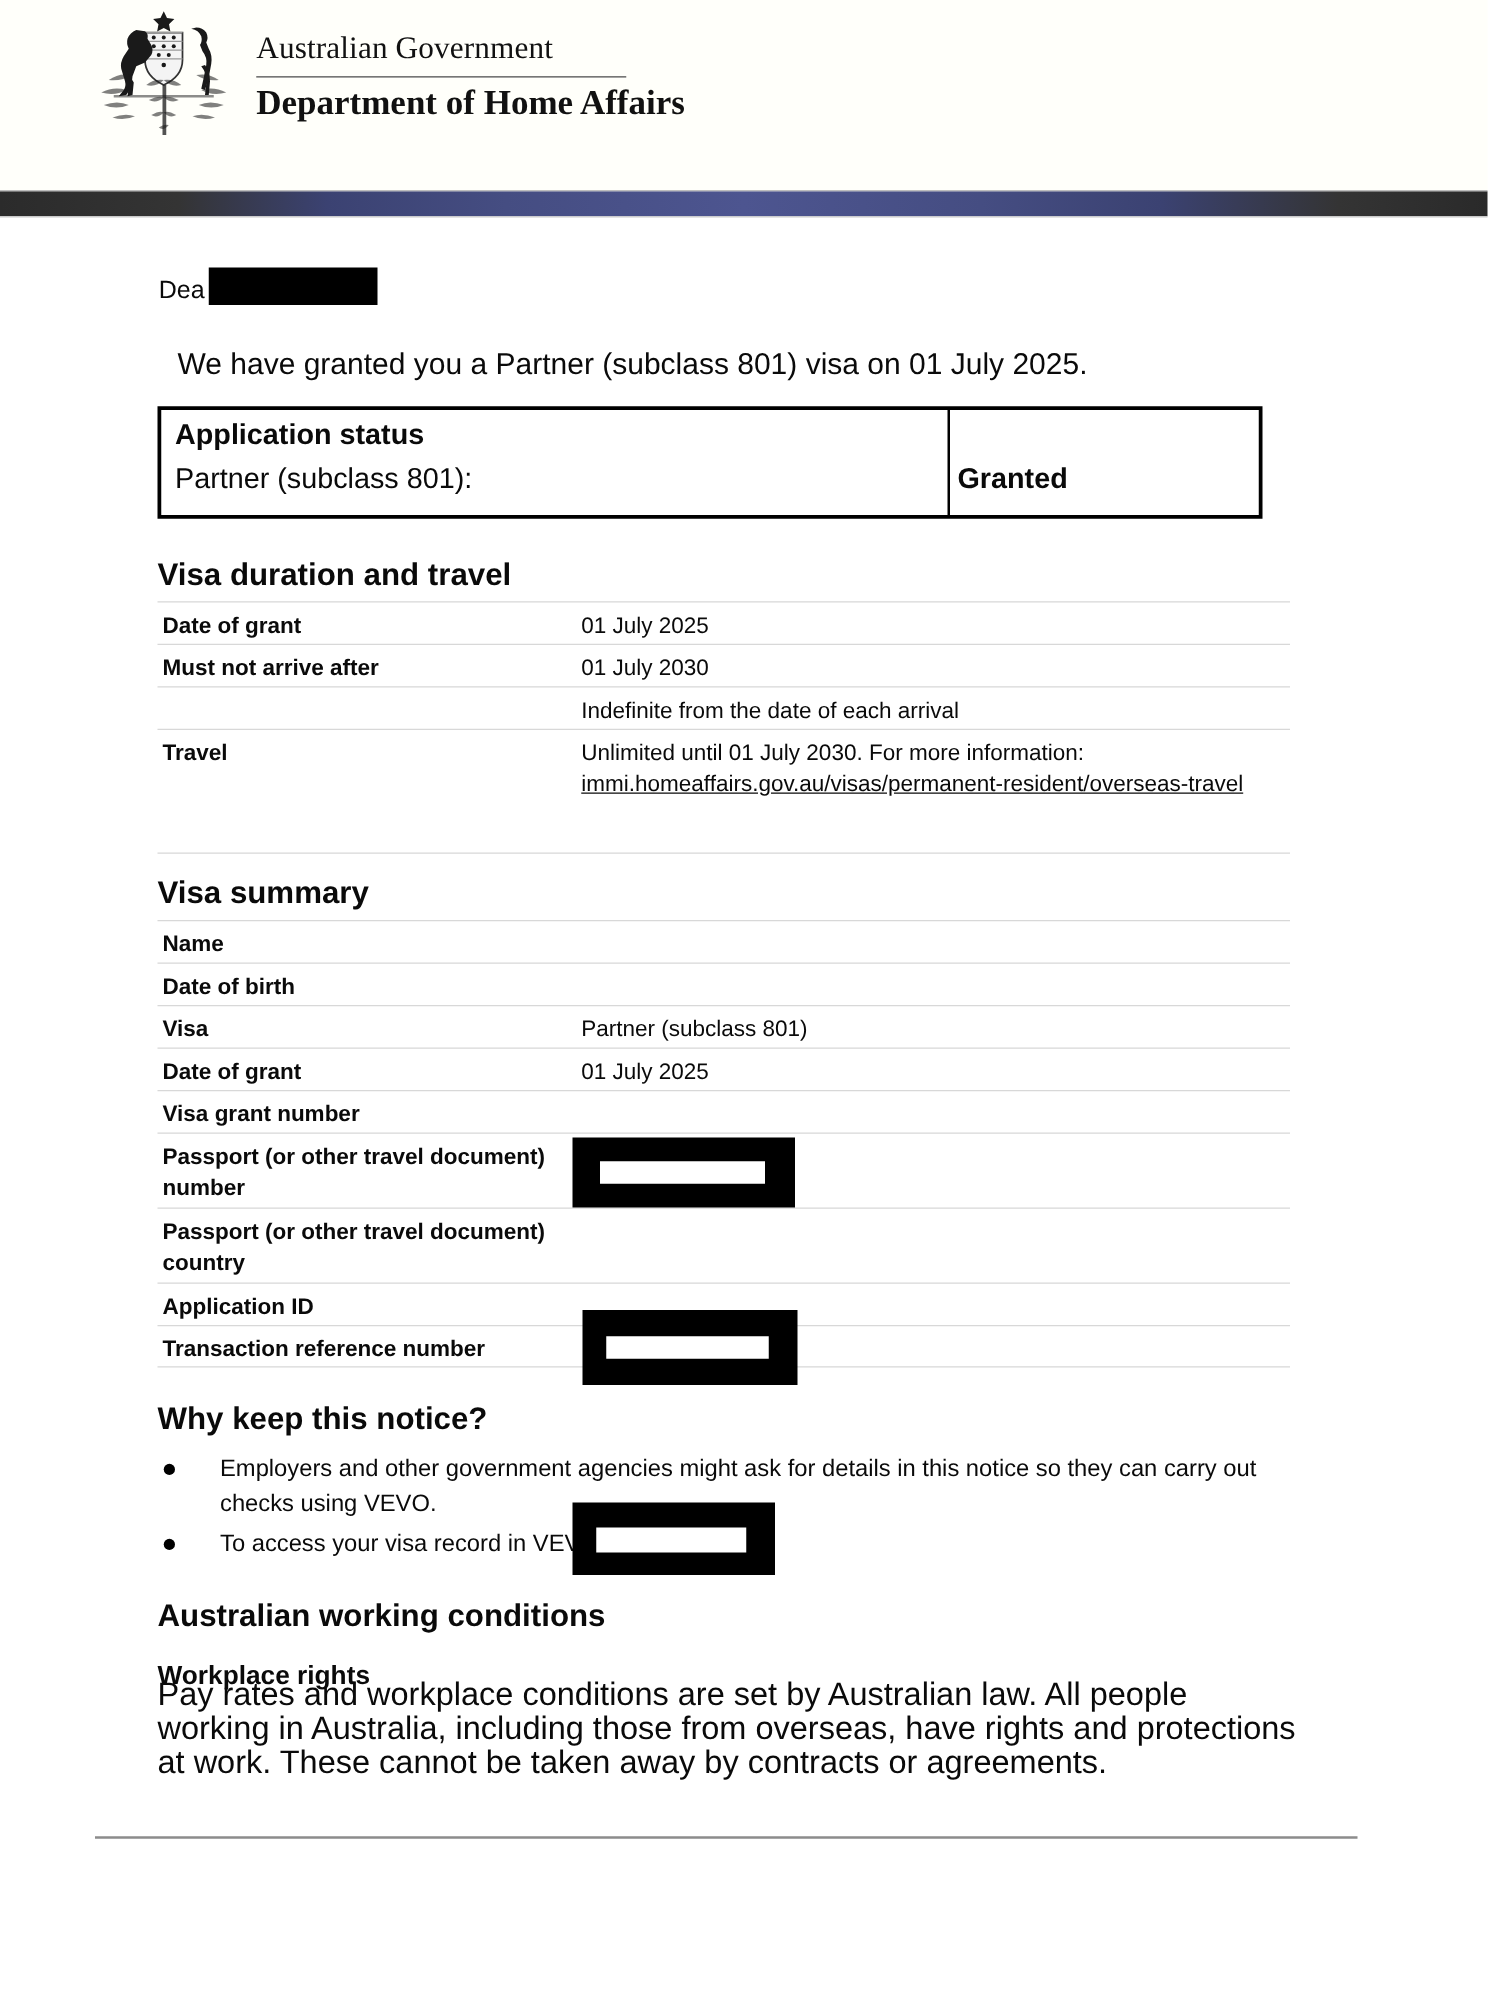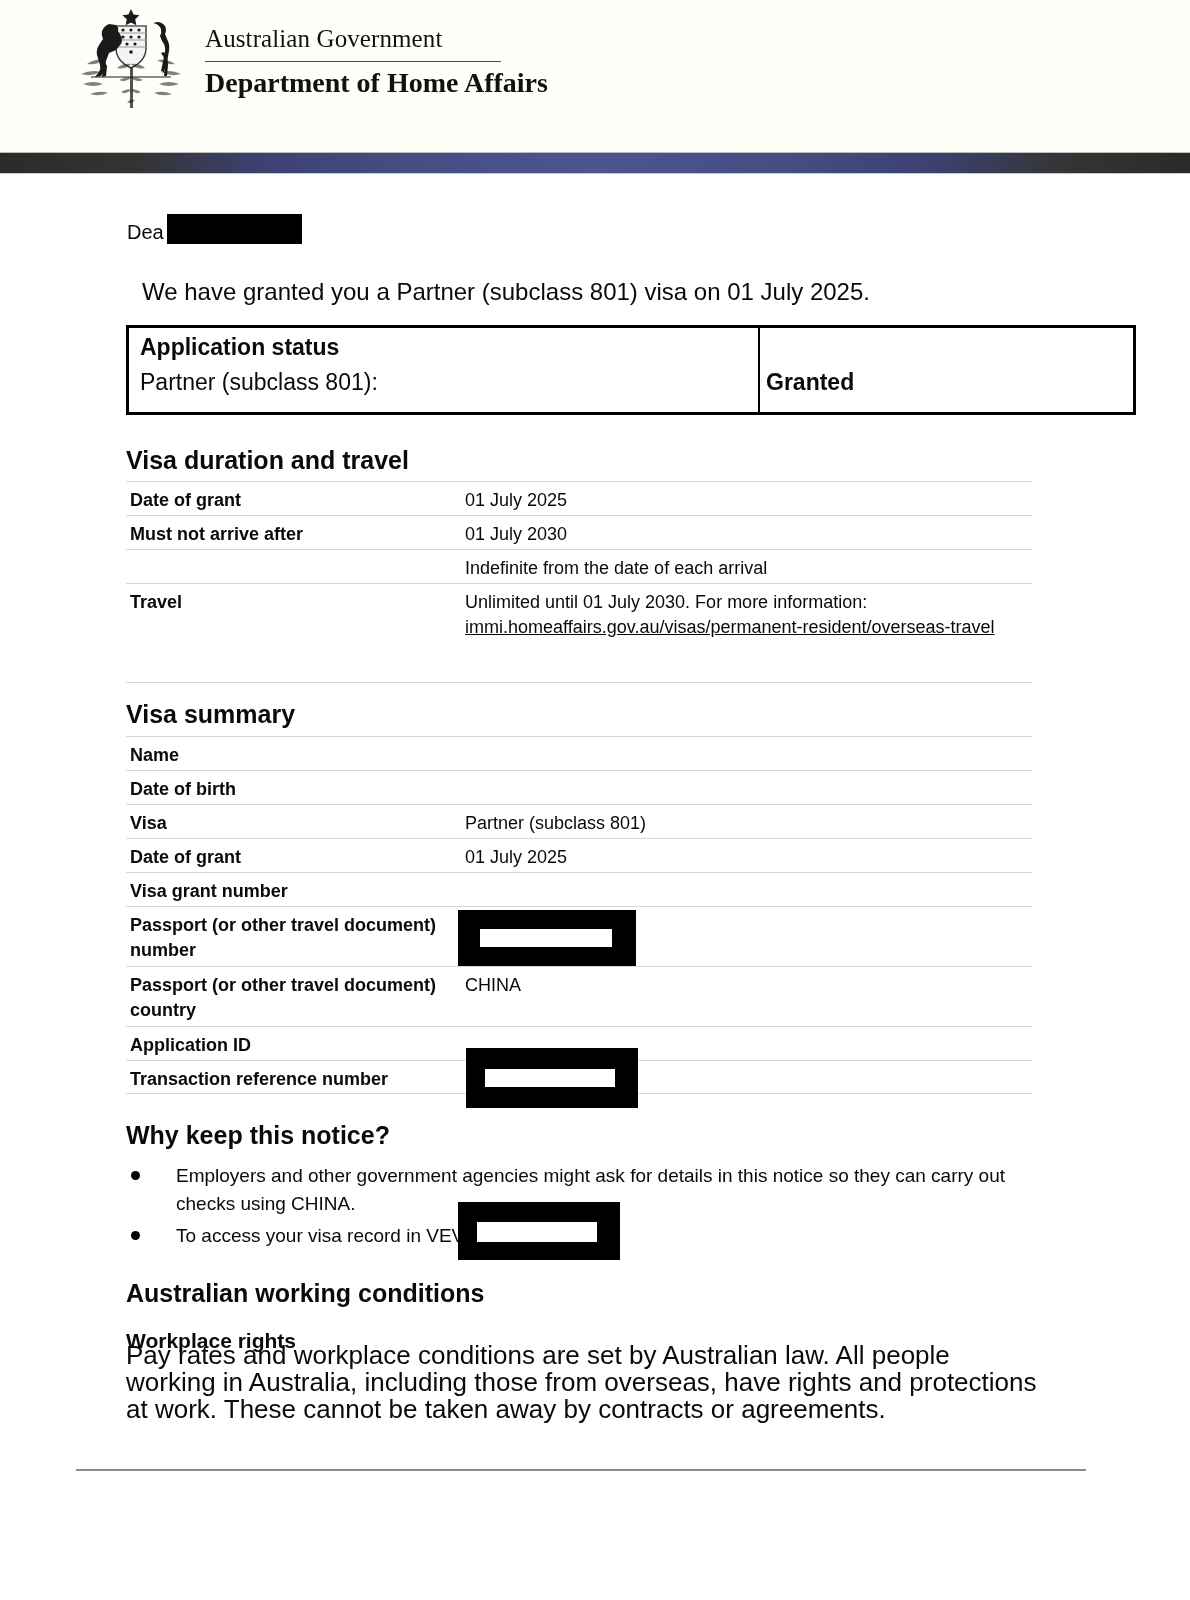--- a/index.html
+++ b/index.html
@@ -118,21 +118,21 @@
     line-height: 26px;
     white-space: nowrap;
     margin-left: 16px;
   }
 
   
   .statusbox {
     position: absolute;
     left: 126px;
     top: 151px;
-    width: 1010px;
+    width: 884px;
     height: 90px;
     border: 3px solid #000;
     box-sizing: border-box;
     background: #fff;
   }
   .statusbox .divider {
     position: absolute;
     left: 629px;
     top: 0;
     width: 2px;
@@ -439,21 +439,20 @@
     <div class="row r34">
       <div class="lbl">Visa grant number</div>
       <div class="val"></div>
     </div>
     <div class="row r60">
       <div class="lbl">Passport (or other travel document) number</div>
       <div class="val"></div>
     </div>
     <div class="row r60">
       <div class="lbl">Passport (or other travel document) country</div>
-      <div class="val">CHINA</div>
     </div>
     <div class="row r34">
       <div class="lbl">Application ID</div>
       <div class="val"></div>
     </div>
     <div class="row r34">
       <div class="lbl">Transaction reference number</div>
       <div class="val"></div>
     </div>
   </div>
@@ -466,21 +465,21 @@
   </div>
   <div class="blk blk-appid">
     <div class="inner"></div>
   </div>
 
   <div class="sec-h why">Why keep this notice?</div>
 
   <div class="bullets">
     <div class="bullet">
       <span class="dot"></span>
-      <span class="btxt">Employers and other government agencies might ask for details in this notice so they can carry out checks using CHINA.</span>
+      <span class="btxt">Employers and other government agencies might ask for details in this notice so they can carry out checks using VEVO.</span>
     </div>
     <div class="bullet">
       <span class="dot"></span>
       <span class="btxt">To access your visa record in VEVO.</span>
     </div>
   </div>
 
   <div class="sec-h working">Australian working conditions</div>
   <div class="sub-h">Workplace rights</div>
   <div class="para">Pay rates and workplace conditions are set by Australian law. All people working in Australia, including those from overseas, have rights and protections at work. These cannot be taken away by contracts or agreements.</div>

